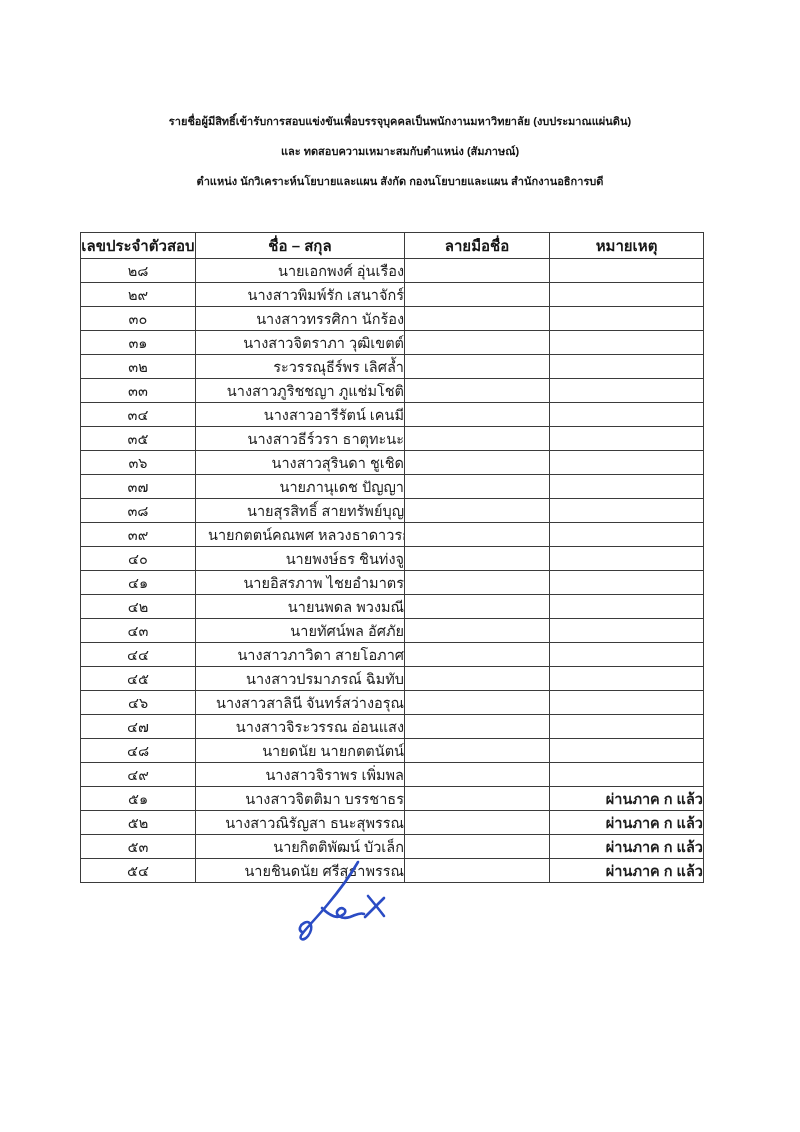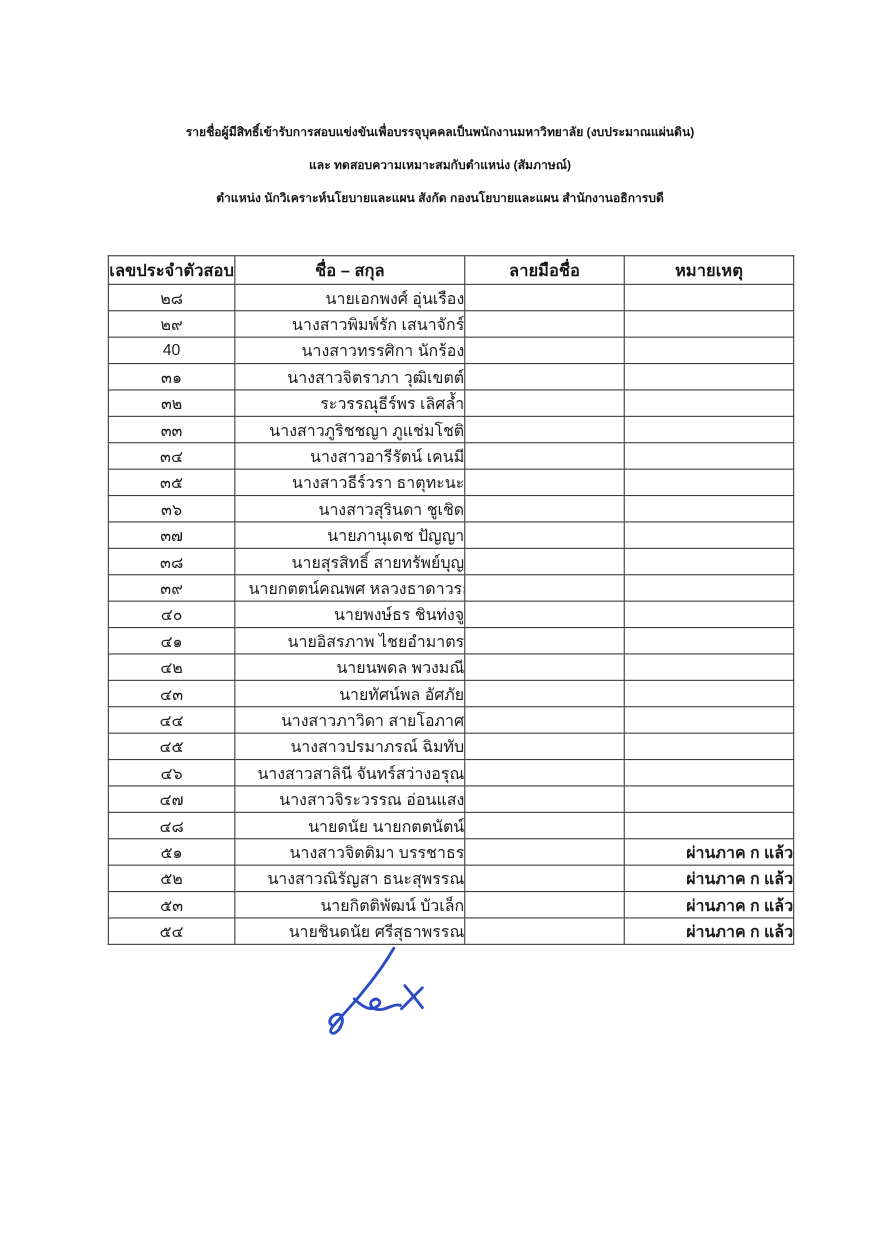--- a/index.html
+++ b/index.html
@@ -23,21 +23,21 @@
     text-align: center;
     font-weight: bold;
     font-size: 11px;
     line-height: 30px;
     color: #141414;
   }
 
   table.roster {
     position: absolute;
     top: 232px;
-    left: 98px;
+    left: 80px;
     width: 623px;
     border-collapse: collapse;
     table-layout: fixed;
   }
   table.roster th,
   table.roster td {
     border: 1px solid #3b3b3b;
     overflow: hidden;
     white-space: nowrap;
   }
@@ -105,21 +105,21 @@
     </tr>
 
     <tr>
       <td class="c-num">๒๙</td>
       <td class="c-name">นางสาวพิมพ์รัก เสนาจักร์</td>
       <td class="c-sign"></td>
       <td class="c-remark"></td>
     </tr>
 
     <tr>
-      <td class="c-num">40</td>
+      <td class="c-num">๓๐</td>
       <td class="c-name">นางสาวทรรศิกา นักร้อง</td>
       <td class="c-sign"></td>
       <td class="c-remark"></td>
     </tr>
 
     <tr>
       <td class="c-num">๓๑</td>
       <td class="c-name">นางสาวจิตราภา วุฒิเขตต์</td>
       <td class="c-sign"></td>
       <td class="c-remark"></td>
@@ -237,20 +237,26 @@
       <td class="c-remark"></td>
     </tr>
 
     <tr>
       <td class="c-num">๔๘</td>
       <td class="c-name">นายดนัย นายกตตนัตน์</td>
       <td class="c-sign"></td>
       <td class="c-remark"></td>
     </tr>
 
+    <tr>
+      <td class="c-num">๔๙</td>
+      <td class="c-name">นางสาวจิราพร เพิ่มพล</td>
+      <td class="c-sign"></td>
+      <td class="c-remark"></td>
+    </tr>
 
 
     <tr>
       <td class="c-num">๕๑</td>
       <td class="c-name">นางสาวจิตติมา บรรชาธร</td>
       <td class="c-sign"></td>
       <td class="c-remark">ผ่านภาค ก แล้ว</td>
     </tr>
 
     <tr>

